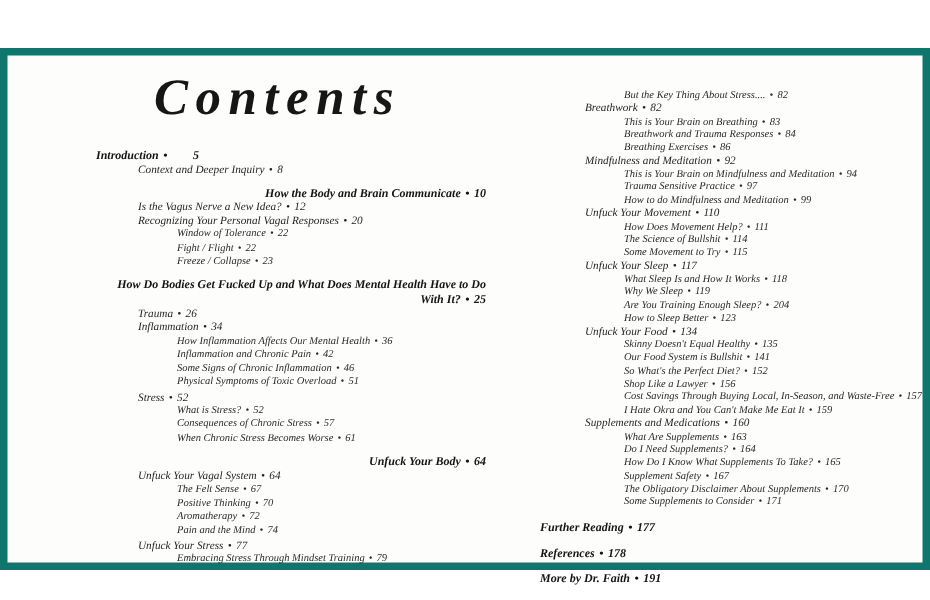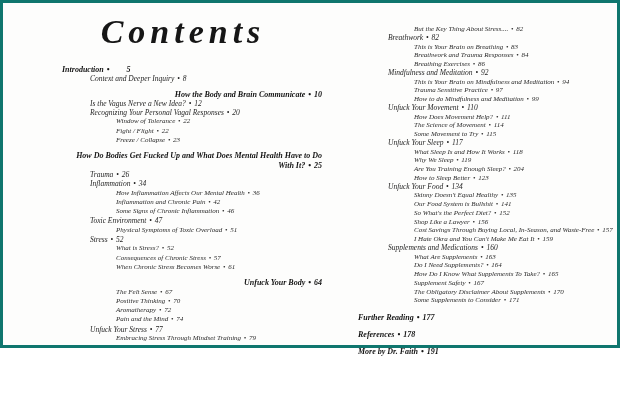--- a/index.html
+++ b/index.html
@@ -7,22 +7,23 @@
     width:620px; height:400px;
     background:#ffffff;
     font-family:"Liberation Serif", serif;
     color:#1f1f1f;
     overflow:hidden;
   }
   .spread {
     position:relative;
     width:620px; height:348px;
     background:#fdfdfc;
-    border:3px solid #0f766e;
+    border:5px solid #0f766e;
     box-sizing:border-box;
+    margin-top:32px;
   }
   .page-title {
     position:absolute;
     left:45px; top:10px; width:270px;
     text-align:center;
     font-style:italic;
     font-weight:bold;
     font-size:34px;
     letter-spacing:5px;
     margin:0;
@@ -61,27 +62,27 @@
         <div class="toc-row lvl1"><span>Recognizing Your Personal Vagal Responses</span><span class="bullet"> • </span><span class="page-num">20</span></div>
         <div class="toc-row lvl2"><span>Window of Tolerance</span><span class="bullet"> • </span><span class="page-num">22</span></div>
         <div class="toc-row lvl2"><span>Fight / Flight</span><span class="bullet"> • </span><span class="page-num">22</span></div>
         <div class="toc-row lvl2"><span>Freeze / Collapse</span><span class="bullet"> • </span><span class="page-num">23</span></div>
         <div class="toc-row lvl0 gap-before"><span>How Do Bodies Get Fucked Up and What Does Mental Health Have to Do With It?</span><span class="bullet"> • </span><span class="page-num">25</span></div>
         <div class="toc-row lvl1"><span>Trauma</span><span class="bullet"> • </span><span class="page-num">26</span></div>
         <div class="toc-row lvl1"><span>Inflammation</span><span class="bullet"> • </span><span class="page-num">34</span></div>
         <div class="toc-row lvl2"><span>How Inflammation Affects Our Mental Health</span><span class="bullet"> • </span><span class="page-num">36</span></div>
         <div class="toc-row lvl2"><span>Inflammation and Chronic Pain</span><span class="bullet"> • </span><span class="page-num">42</span></div>
         <div class="toc-row lvl2"><span>Some Signs of Chronic Inflammation</span><span class="bullet"> • </span><span class="page-num">46</span></div>
-        <div class="toc-row lvl1"><span>Toxic Environment</span><span class="bullet"> • </span><span class="page-num">47</span></div>
         <div class="toc-row lvl2"><span>Physical Symptoms of Toxic Overload</span><span class="bullet"> • </span><span class="page-num">51</span></div>
         <div class="toc-row lvl1"><span>Stress</span><span class="bullet"> • </span><span class="page-num">52</span></div>
         <div class="toc-row lvl2"><span>What is Stress?</span><span class="bullet"> • </span><span class="page-num">52</span></div>
         <div class="toc-row lvl2"><span>Consequences of Chronic Stress</span><span class="bullet"> • </span><span class="page-num">57</span></div>
         <div class="toc-row lvl2"><span>When Chronic Stress Becomes Worse</span><span class="bullet"> • </span><span class="page-num">61</span></div>
         <div class="toc-row lvl0 gap-before"><span>Unfuck Your Body</span><span class="bullet"> • </span><span class="page-num">64</span></div>
+        <div class="toc-row lvl1"><span>Unfuck Your Vagal System</span><span class="bullet"> • </span><span class="page-num">64</span></div>
         <div class="toc-row lvl2"><span>The Felt Sense</span><span class="bullet"> • </span><span class="page-num">67</span></div>
         <div class="toc-row lvl2"><span>Positive Thinking</span><span class="bullet"> • </span><span class="page-num">70</span></div>
         <div class="toc-row lvl2"><span>Aromatherapy</span><span class="bullet"> • </span><span class="page-num">72</span></div>
         <div class="toc-row lvl2"><span>Pain and the Mind</span><span class="bullet"> • </span><span class="page-num">74</span></div>
         <div class="toc-row lvl1"><span>Unfuck Your Stress</span><span class="bullet"> • </span><span class="page-num">77</span></div>
         <div class="toc-row lvl2"><span>Embracing Stress Through Mindset Training</span><span class="bullet"> • </span><span class="page-num">79</span></div>
       </div>
   </div>
   <div>
     <div class="toc toc-right" id="right-toc">
@@ -89,21 +90,21 @@
         <div class="toc-row lvl1"><span>Breathwork</span><span class="bullet"> • </span><span class="page-num">82</span></div>
         <div class="toc-row lvl2"><span>This is Your Brain on Breathing</span><span class="bullet"> • </span><span class="page-num">83</span></div>
         <div class="toc-row lvl2"><span>Breathwork and Trauma Responses</span><span class="bullet"> • </span><span class="page-num">84</span></div>
         <div class="toc-row lvl2"><span>Breathing Exercises</span><span class="bullet"> • </span><span class="page-num">86</span></div>
         <div class="toc-row lvl1"><span>Mindfulness and Meditation</span><span class="bullet"> • </span><span class="page-num">92</span></div>
         <div class="toc-row lvl2"><span>This is Your Brain on Mindfulness and Meditation</span><span class="bullet"> • </span><span class="page-num">94</span></div>
         <div class="toc-row lvl2"><span>Trauma Sensitive Practice</span><span class="bullet"> • </span><span class="page-num">97</span></div>
         <div class="toc-row lvl2"><span>How to do Mindfulness and Meditation</span><span class="bullet"> • </span><span class="page-num">99</span></div>
         <div class="toc-row lvl1"><span>Unfuck Your Movement</span><span class="bullet"> • </span><span class="page-num">110</span></div>
         <div class="toc-row lvl2"><span>How Does Movement Help?</span><span class="bullet"> • </span><span class="page-num">111</span></div>
-        <div class="toc-row lvl2"><span>The Science of Movement</span><span class="bullet"> • </span><span class="page-num">114</span></div>
+        <div class="toc-row lvl2"><span>The Science of Bullshit</span><span class="bullet"> • </span><span class="page-num">114</span></div>
         <div class="toc-row lvl2"><span>Some Movement to Try</span><span class="bullet"> • </span><span class="page-num">115</span></div>
         <div class="toc-row lvl1"><span>Unfuck Your Sleep</span><span class="bullet"> • </span><span class="page-num">117</span></div>
         <div class="toc-row lvl2"><span>What Sleep Is and How It Works</span><span class="bullet"> • </span><span class="page-num">118</span></div>
         <div class="toc-row lvl2"><span>Why We Sleep</span><span class="bullet"> • </span><span class="page-num">119</span></div>
         <div class="toc-row lvl2"><span>Are You Training Enough Sleep?</span><span class="bullet"> • </span><span class="page-num">204</span></div>
         <div class="toc-row lvl2"><span>How to Sleep Better</span><span class="bullet"> • </span><span class="page-num">123</span></div>
         <div class="toc-row lvl1"><span>Unfuck Your Food</span><span class="bullet"> • </span><span class="page-num">134</span></div>
         <div class="toc-row lvl2"><span>Skinny Doesn't Equal Healthy</span><span class="bullet"> • </span><span class="page-num">135</span></div>
         <div class="toc-row lvl2"><span>Our Food System is Bullshit</span><span class="bullet"> • </span><span class="page-num">141</span></div>
         <div class="toc-row lvl2"><span>So What's the Perfect Diet?</span><span class="bullet"> • </span><span class="page-num">152</span></div>

